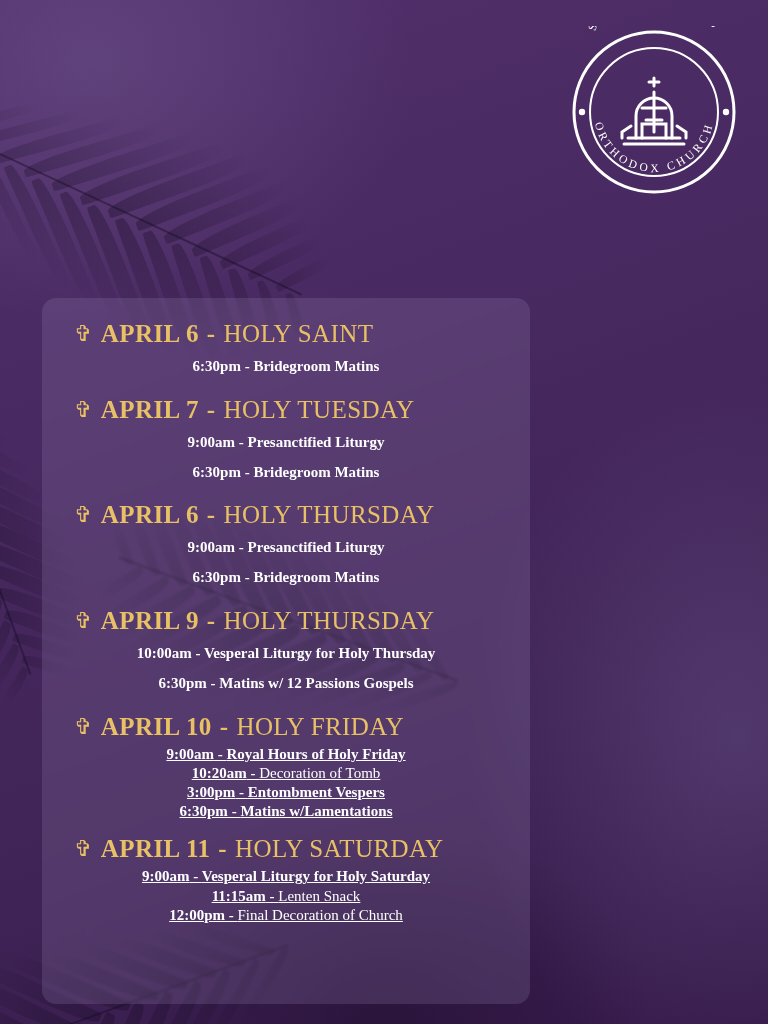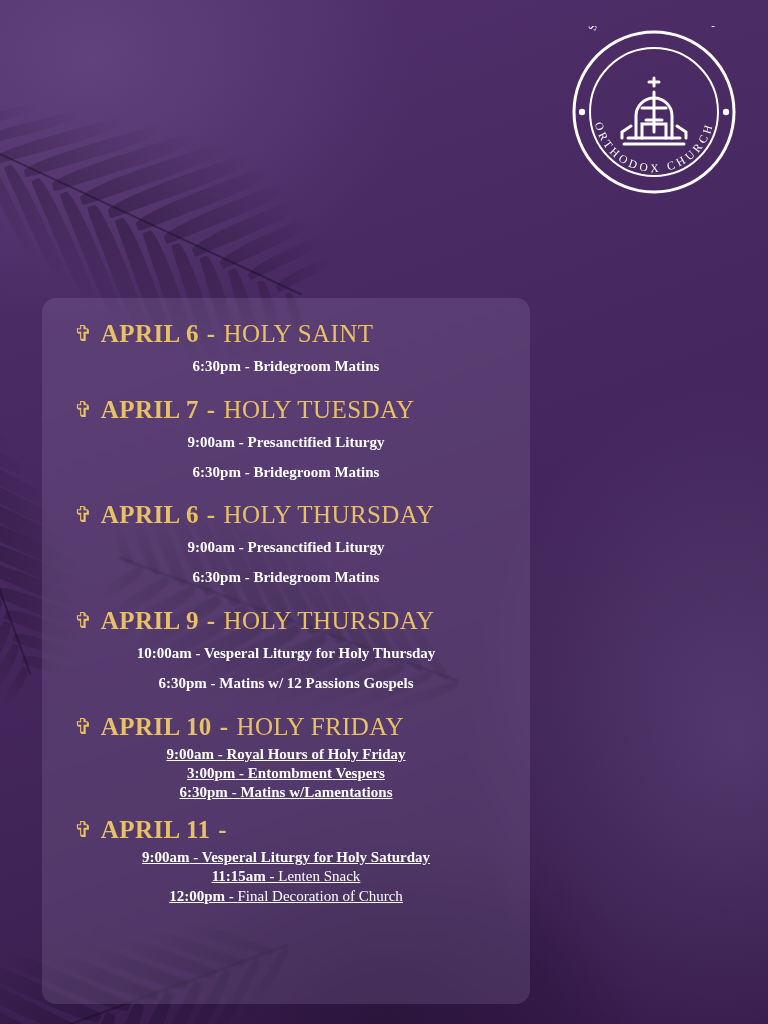--- a/index.html
+++ b/index.html
@@ -330,29 +330,31 @@
         </div>
         <div class="day-block">
           <div class="day-head">
             <span class="cross-icon">✞</span>
             <span class="day-date">APRIL 10</span>
             <span class="day-dash">-</span>
             <span class="day-name">HOLY FRIDAY</span>
           </div>
           <div class="services tight">
             <div class="service"><span class="time">9:00am</span><span class="sep"> - </span><span class="desc">Royal Hours of Holy Friday</span></div>
+            <div class="service light"><span class="time">10:20am</span><span class="sep"> - </span><span class="desc">Decoration of Tomb</span></div>
             <div class="service"><span class="time">3:00pm</span><span class="sep"> - </span><span class="desc">Entombment Vespers</span></div>
             <div class="service"><span class="time">6:30pm</span><span class="sep"> - </span><span class="desc">Matins w/Lamentations</span></div>
           </div>
         </div>
         <div class="day-block">
           <div class="day-head">
             <span class="cross-icon">✞</span>
             <span class="day-date">APRIL 11</span>
             <span class="day-dash">-</span>
+            <span class="day-name">HOLY SATURDAY</span>
           </div>
           <div class="services tight">
             <div class="service"><span class="time">9:00am</span><span class="sep"> - </span><span class="desc">Vesperal Liturgy for Holy Saturday</span></div>
             <div class="service light"><span class="time">11:15am</span><span class="sep"> - </span><span class="desc">Lenten Snack</span></div>
             <div class="service light"><span class="time">12:00pm</span><span class="sep"> - </span><span class="desc">Final Decoration of Church</span></div>
           </div>
         </div>
       </div>
   </div>
 

